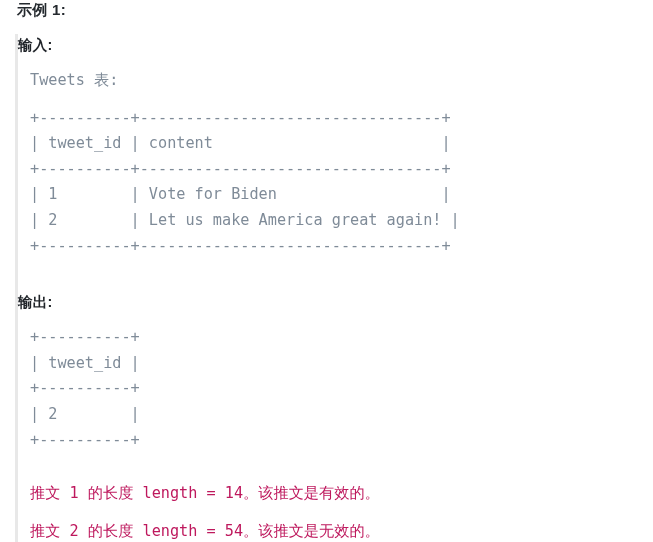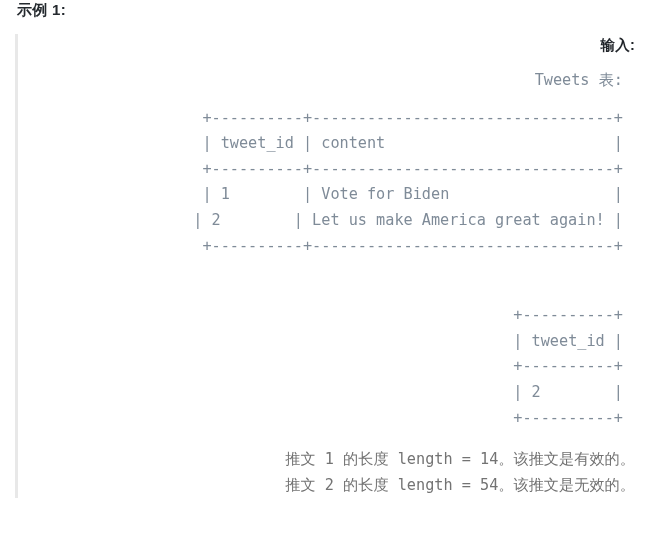--- a/index.html
+++ b/index.html
@@ -14,21 +14,20 @@
     overflow: hidden;
     font-family: "Liberation Sans", sans-serif;
     -webkit-font-smoothing: antialiased;
   }
 
   .page {
     position: relative;
     width: 653px;
     height: 542px;
     box-sizing: border-box;
-    text-align: right;
   }
 
   
   .example-title {
     position: absolute;
     left: 17px;
     top: -1px;
     font-size: 15px;
     font-weight: bold;
     color: #24292e;
@@ -64,23 +63,23 @@
     white-space: pre;
     letter-spacing: 0px;
     margin: 12px;
     tab-size: 4;
   }
 
   .cjk-line {
     font-family: "DejaVu Sans Mono", "Liberation Mono", monospace;
     font-size: 15.2px;
     line-height: 25.6px;
-    color: #737373;
+    color: #be185d;
     white-space: pre;
-    margin: 0;
+    margin: 12px;
   }
 
   .gap-sm  { height: 4px; }
   .gap-lg  { height: 20px; }
 
   
   .watermark {
     position: absolute;
     right: 18px;
     bottom: 15px;
@@ -107,20 +106,21 @@
 | tweet_id | content                         |
 +----------+---------------------------------+
 | 1        | Vote for Biden                  |
 | 2        | Let us make America great again! |
 +----------+---------------------------------+</pre>
     </div>
 
     <div class="gap-lg"></div>
 
     <div>
+      <div class="sec-label">输出:</div>
       <pre class="mono-block">+----------+
 | tweet_id |
 +----------+
 | 2        |
 +----------+</pre>
     </div>
 
     <div class="gap-sm"></div>
 
     <div>

